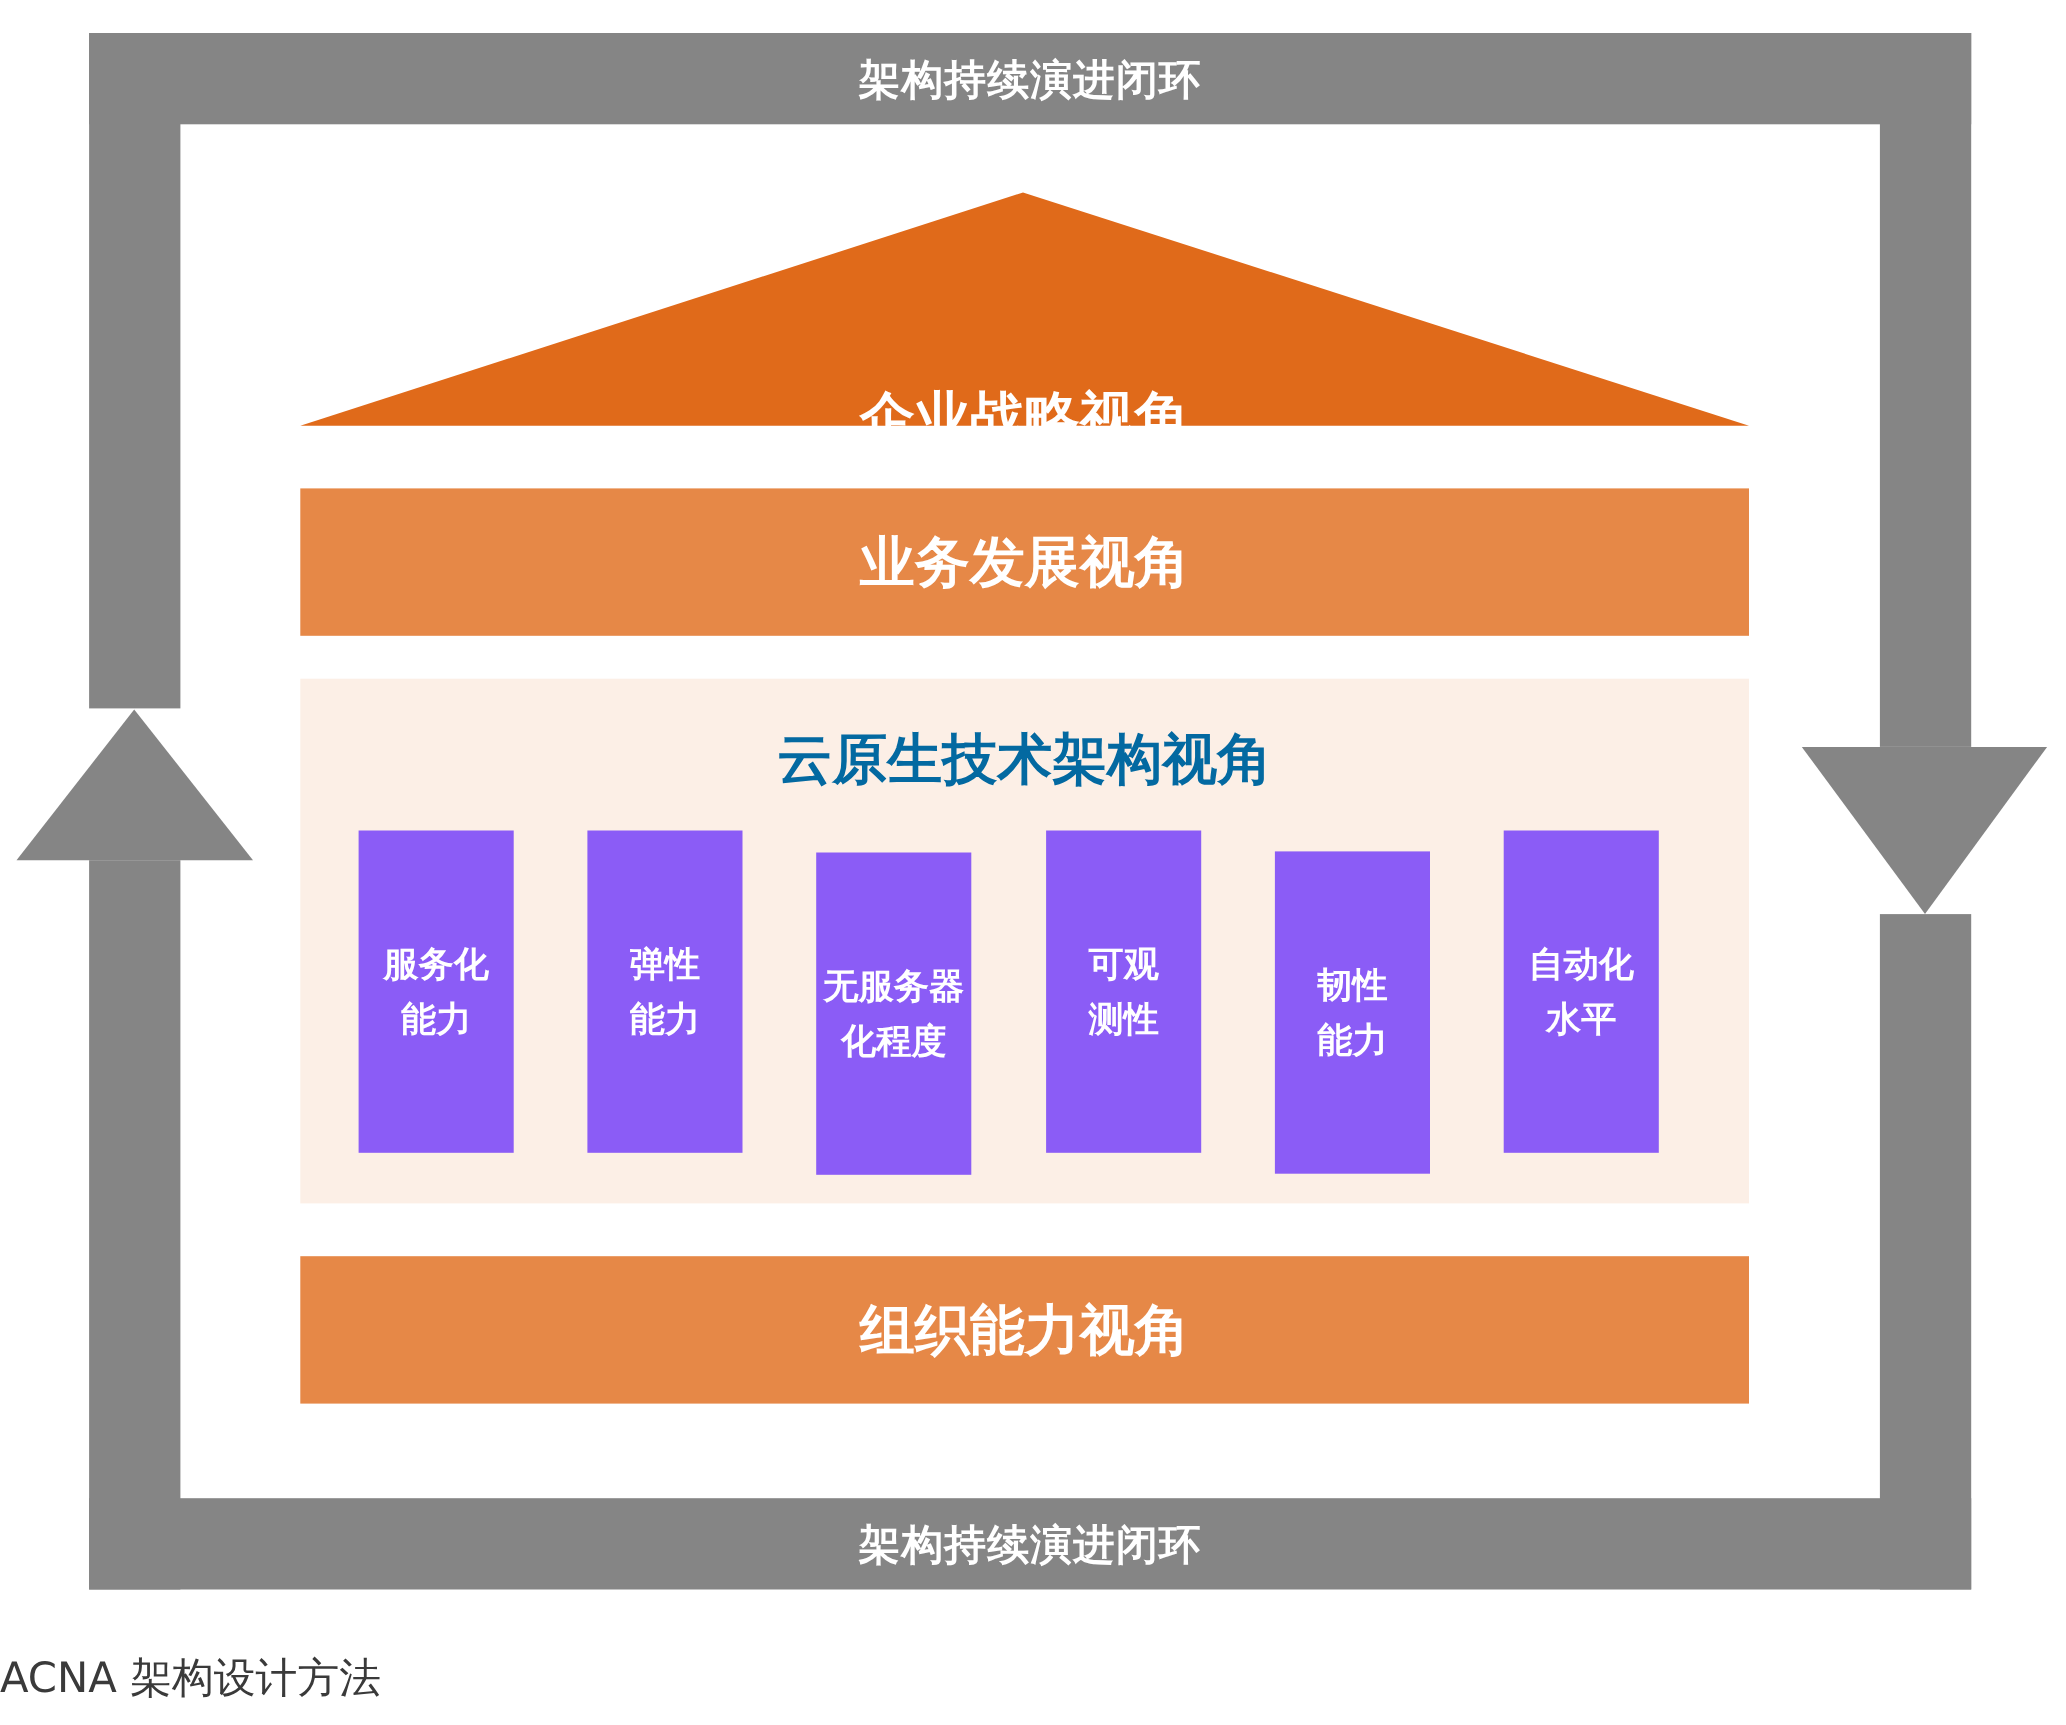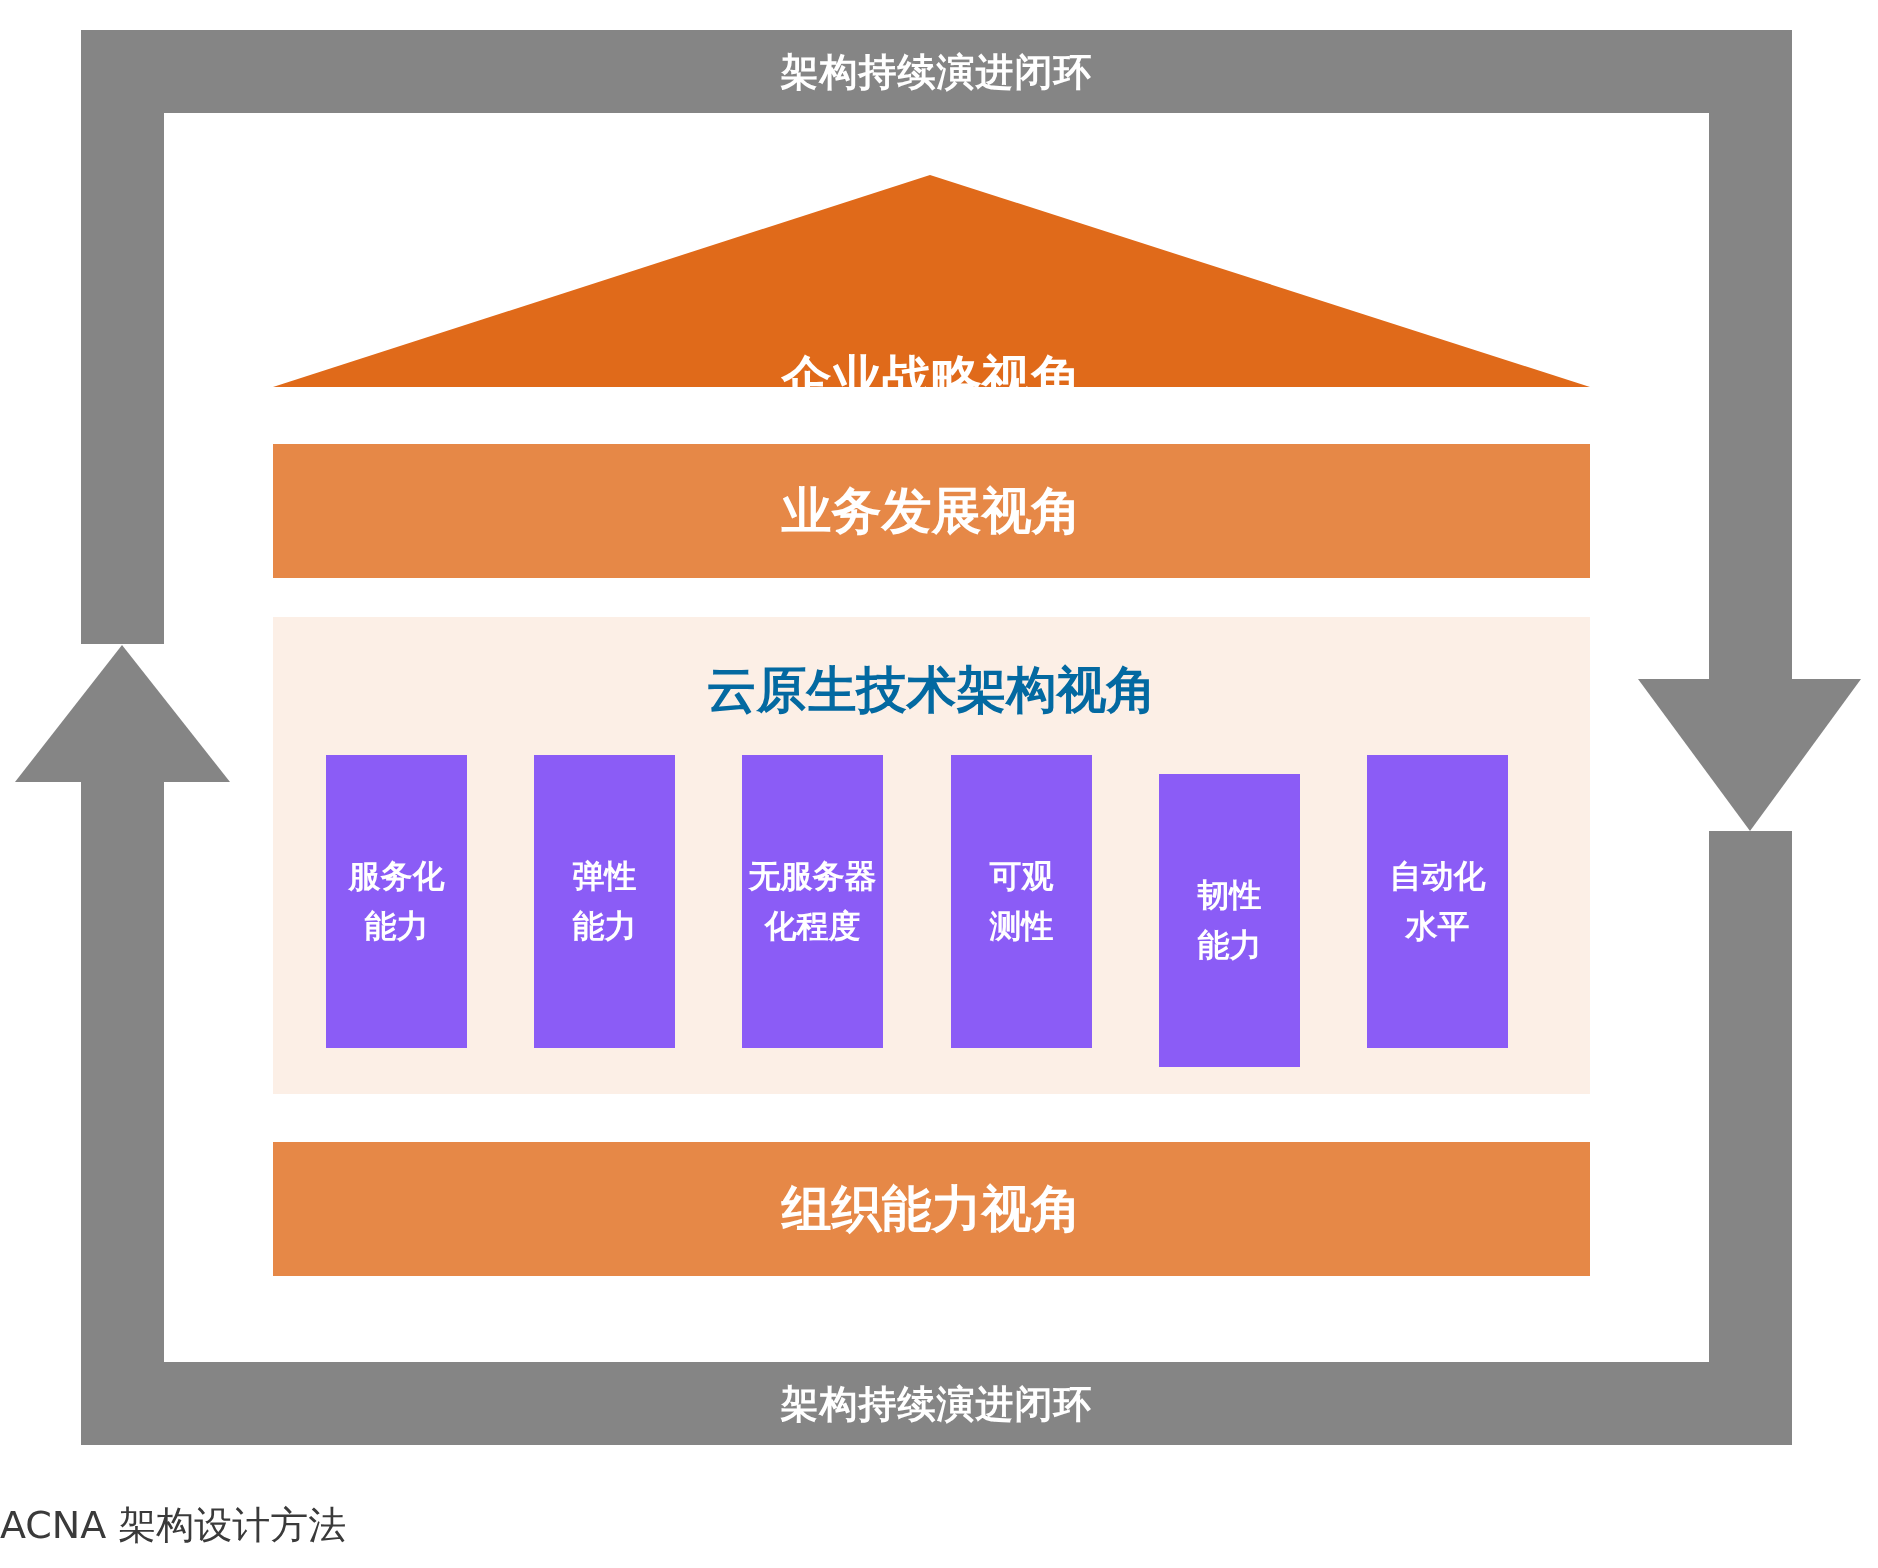--- a/index.html
+++ b/index.html
@@ -64,21 +64,21 @@
     <span class="line">服务化</span>
     <span class="line">能力</span>
   </div>
 </div>
 <div class="pillar" style="left:534px;">
   <div class="txt">
     <span class="line">弹性</span>
     <span class="line">能力</span>
   </div>
 </div>
-<div class="pillar" style="left:742px;">
+<div class="pillar" style="left:742px;margin-top:20px;">
   <div class="txt">
     <span class="line">无服务器</span>
     <span class="line">化程度</span>
   </div>
 </div>
 <div class="pillar" style="left:951px;">
   <div class="txt">
     <span class="line">可观</span>
     <span class="line">测性</span>
   </div>

